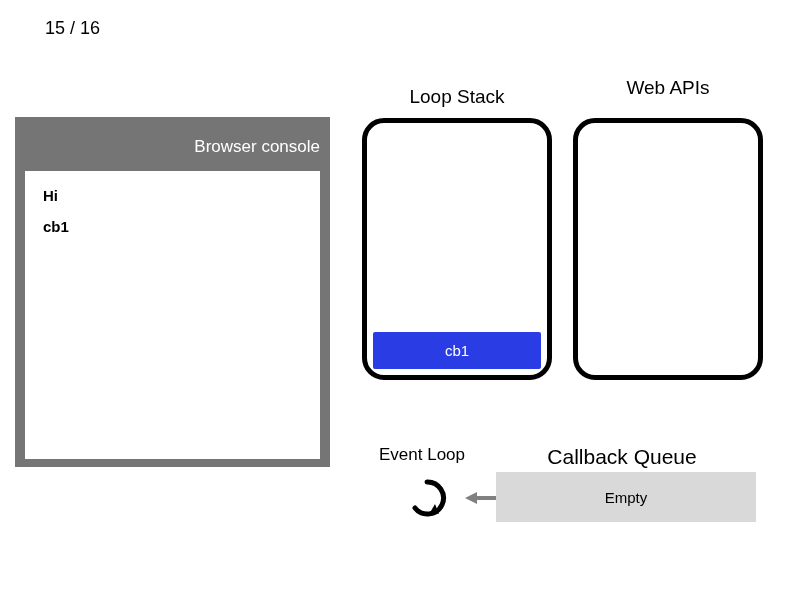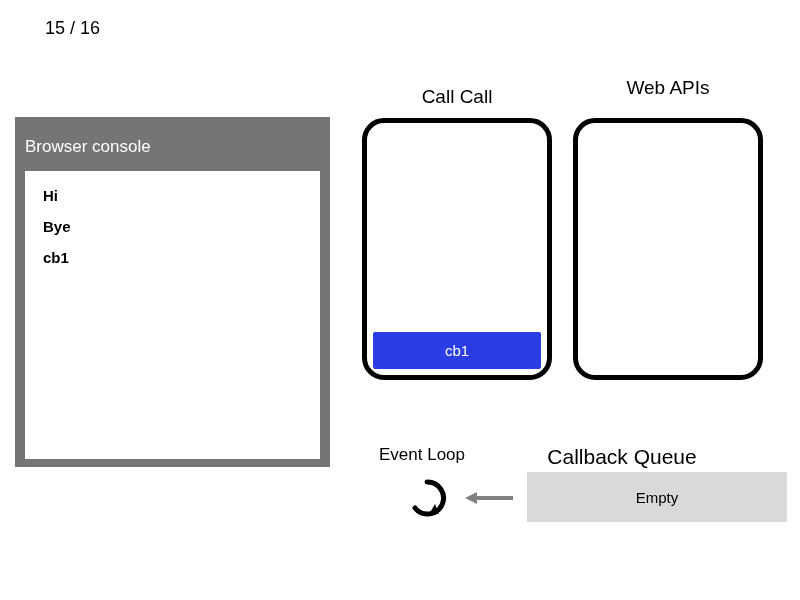--- a/index.html
+++ b/index.html
@@ -21,21 +21,21 @@
     .console-panel {
       position: absolute;
       left: 15px;
       top: 117px;
       width: 315px;
       height: 350px;
       background: #757575;
       padding: 10px;
     }
     .console-header {
-      text-align: left;
+      text-align: right;
       color: #fff;
       font-size: 17px;
       padding: 10px 0 14px 0;
     }
     .console-body {
       background: #fff;
       height: 288px;
       padding: 16px 18px;
       font-weight: bold;
     }
@@ -89,47 +89,46 @@
       left: 407px;
       top: 478px;
     }
     .arrow {
       position: absolute;
       left: 463px;
       top: 486px;
     }
     .callback-queue-box {
       position: absolute;
-      left: 527px;
+      left: 496px;
       top: 472px;
       width: 260px;
       height: 50px;
       background: #d9d9d9;
       display: flex;
       align-items: center;
       justify-content: center;
       font-size: 15px;
       color: #000;
     }
   </style>
 </head>
 <body>
 
 <div class="slide-counter">15 / 16</div>
 
 <div class="console-panel">
   <div class="console-header">Browser console</div>
   <div class="console-body">
     <div class="console-line">Hi</div>
-    <div class="console-line">Bye</div>
     <div class="console-line">cb1</div>
   </div>
 </div>
 
-<div class="section-label call-stack-label">Call Call</div>
+<div class="section-label call-stack-label">Loop Stack</div>
 <div class="section-label web-apis-label">Web APIs</div>
 
 <div class="stack-box call-stack-box">
   <div class="stack-frame">cb1</div>
 </div>
 
 <div class="stack-box web-apis-box"></div>
 
 <div class="section-label event-loop-label">Event Loop</div>
 <div class="section-label callback-queue-label">Callback Queue</div>

